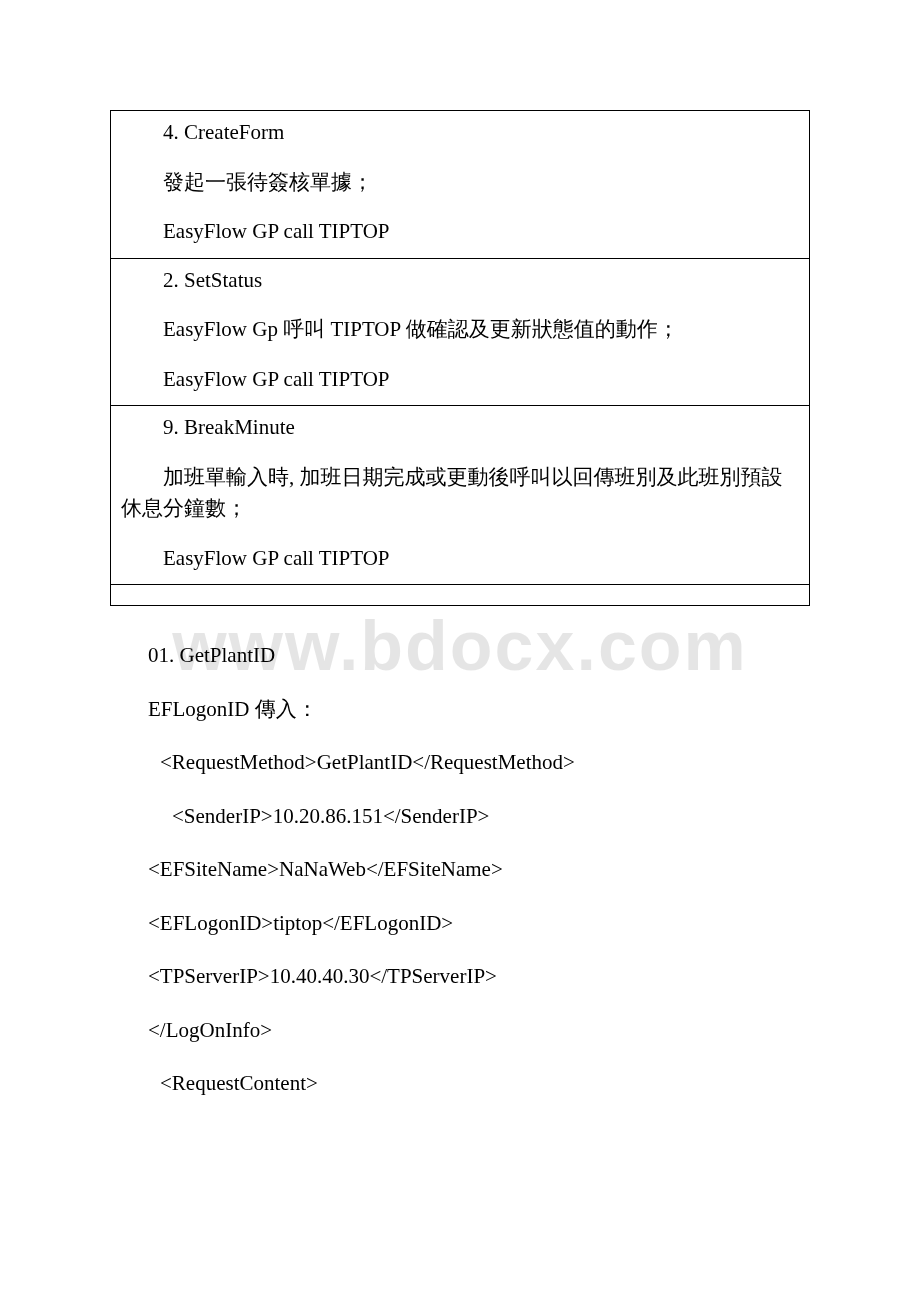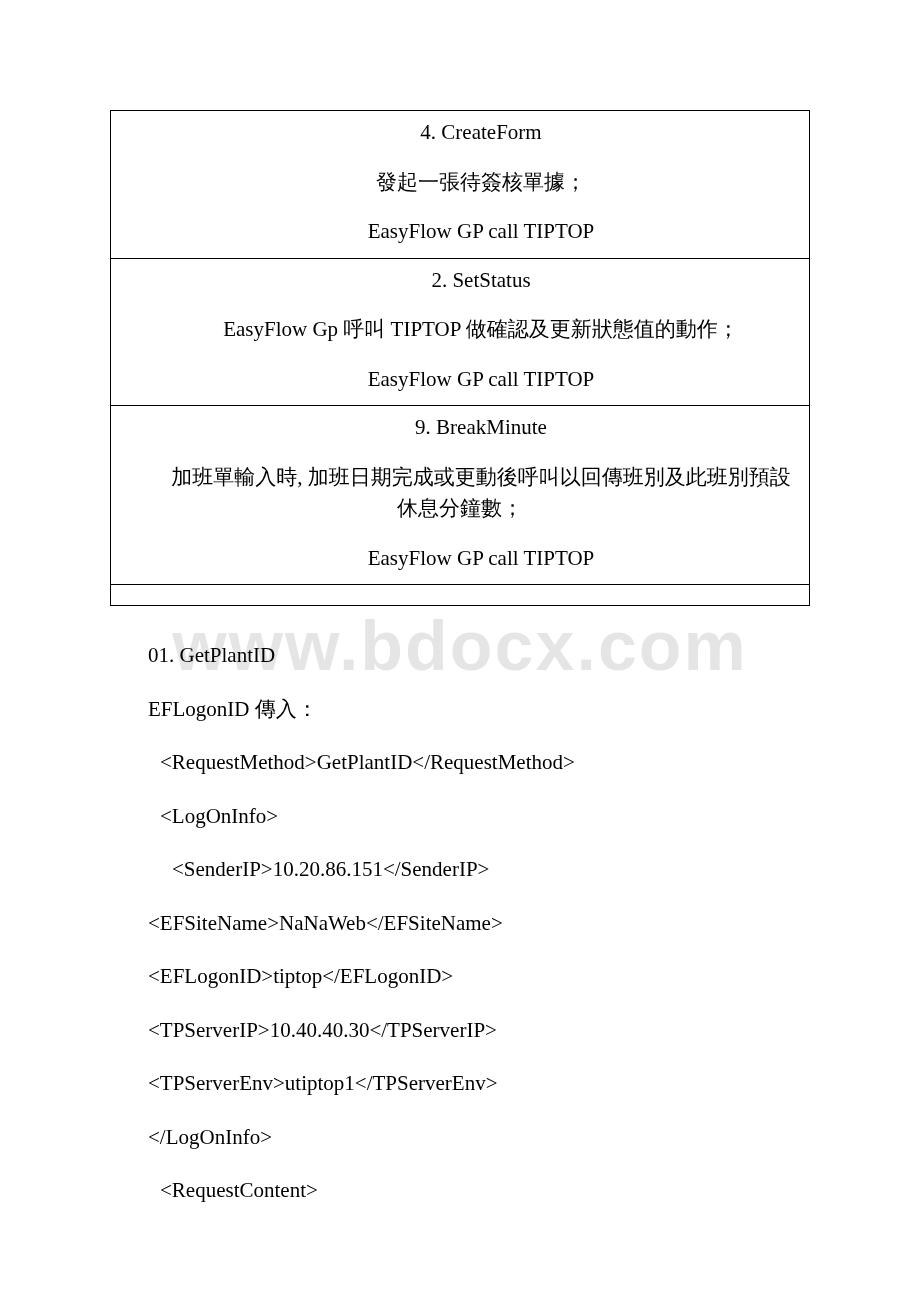--- a/index.html
+++ b/index.html
@@ -21,21 +21,20 @@
     border-collapse: collapse;
     width: 100%;
     margin-bottom: 24px;
   }
   table.boxed td {
     border: 1px solid #000000;
     padding: 0;
   }
   .cell-content {
     padding: 0 10px;
-    text-align: center;
   }
   .cell-content p {
     margin: 0;
     padding: 8px 0 10px 0;
   }
   .cell-content p.first {
     text-indent: 2em;
     padding-top: 6px;
   }
   .cell-content p.indented {
@@ -113,25 +112,23 @@
           <td class="empty-row"></td>
         </tr>
       </tbody>
     </table>
 
     <div class="body-block">
       <p class="i0">01. GetPlantID</p>
       <p class="i0">EFLogonID 傳入：</p>
 
       <p class="i1">&lt;RequestMethod&gt;GetPlantID&lt;/RequestMethod&gt;</p>
-      <p class="i1">&lt;LogOnInfo&gt;</p>
       <p class="i2">&lt;SenderIP&gt;10.20.86.151&lt;/SenderIP&gt;</p>
       <p class="i0">&lt;EFSiteName&gt;NaNaWeb&lt;/EFSiteName&gt;</p>
       <p class="i0">&lt;EFLogonID&gt;tiptop&lt;/EFLogonID&gt;</p>
       <p class="i0">&lt;TPServerIP&gt;10.40.40.30&lt;/TPServerIP&gt;</p>
-      <p class="i0">&lt;TPServerEnv&gt;utiptop1&lt;/TPServerEnv&gt;</p>
       <p class="i0">&lt;/LogOnInfo&gt;</p>
       <p class="i1">&lt;RequestContent&gt;</p>
 
     </div>
 
   </div>
 </div>
 
 </body></html>

